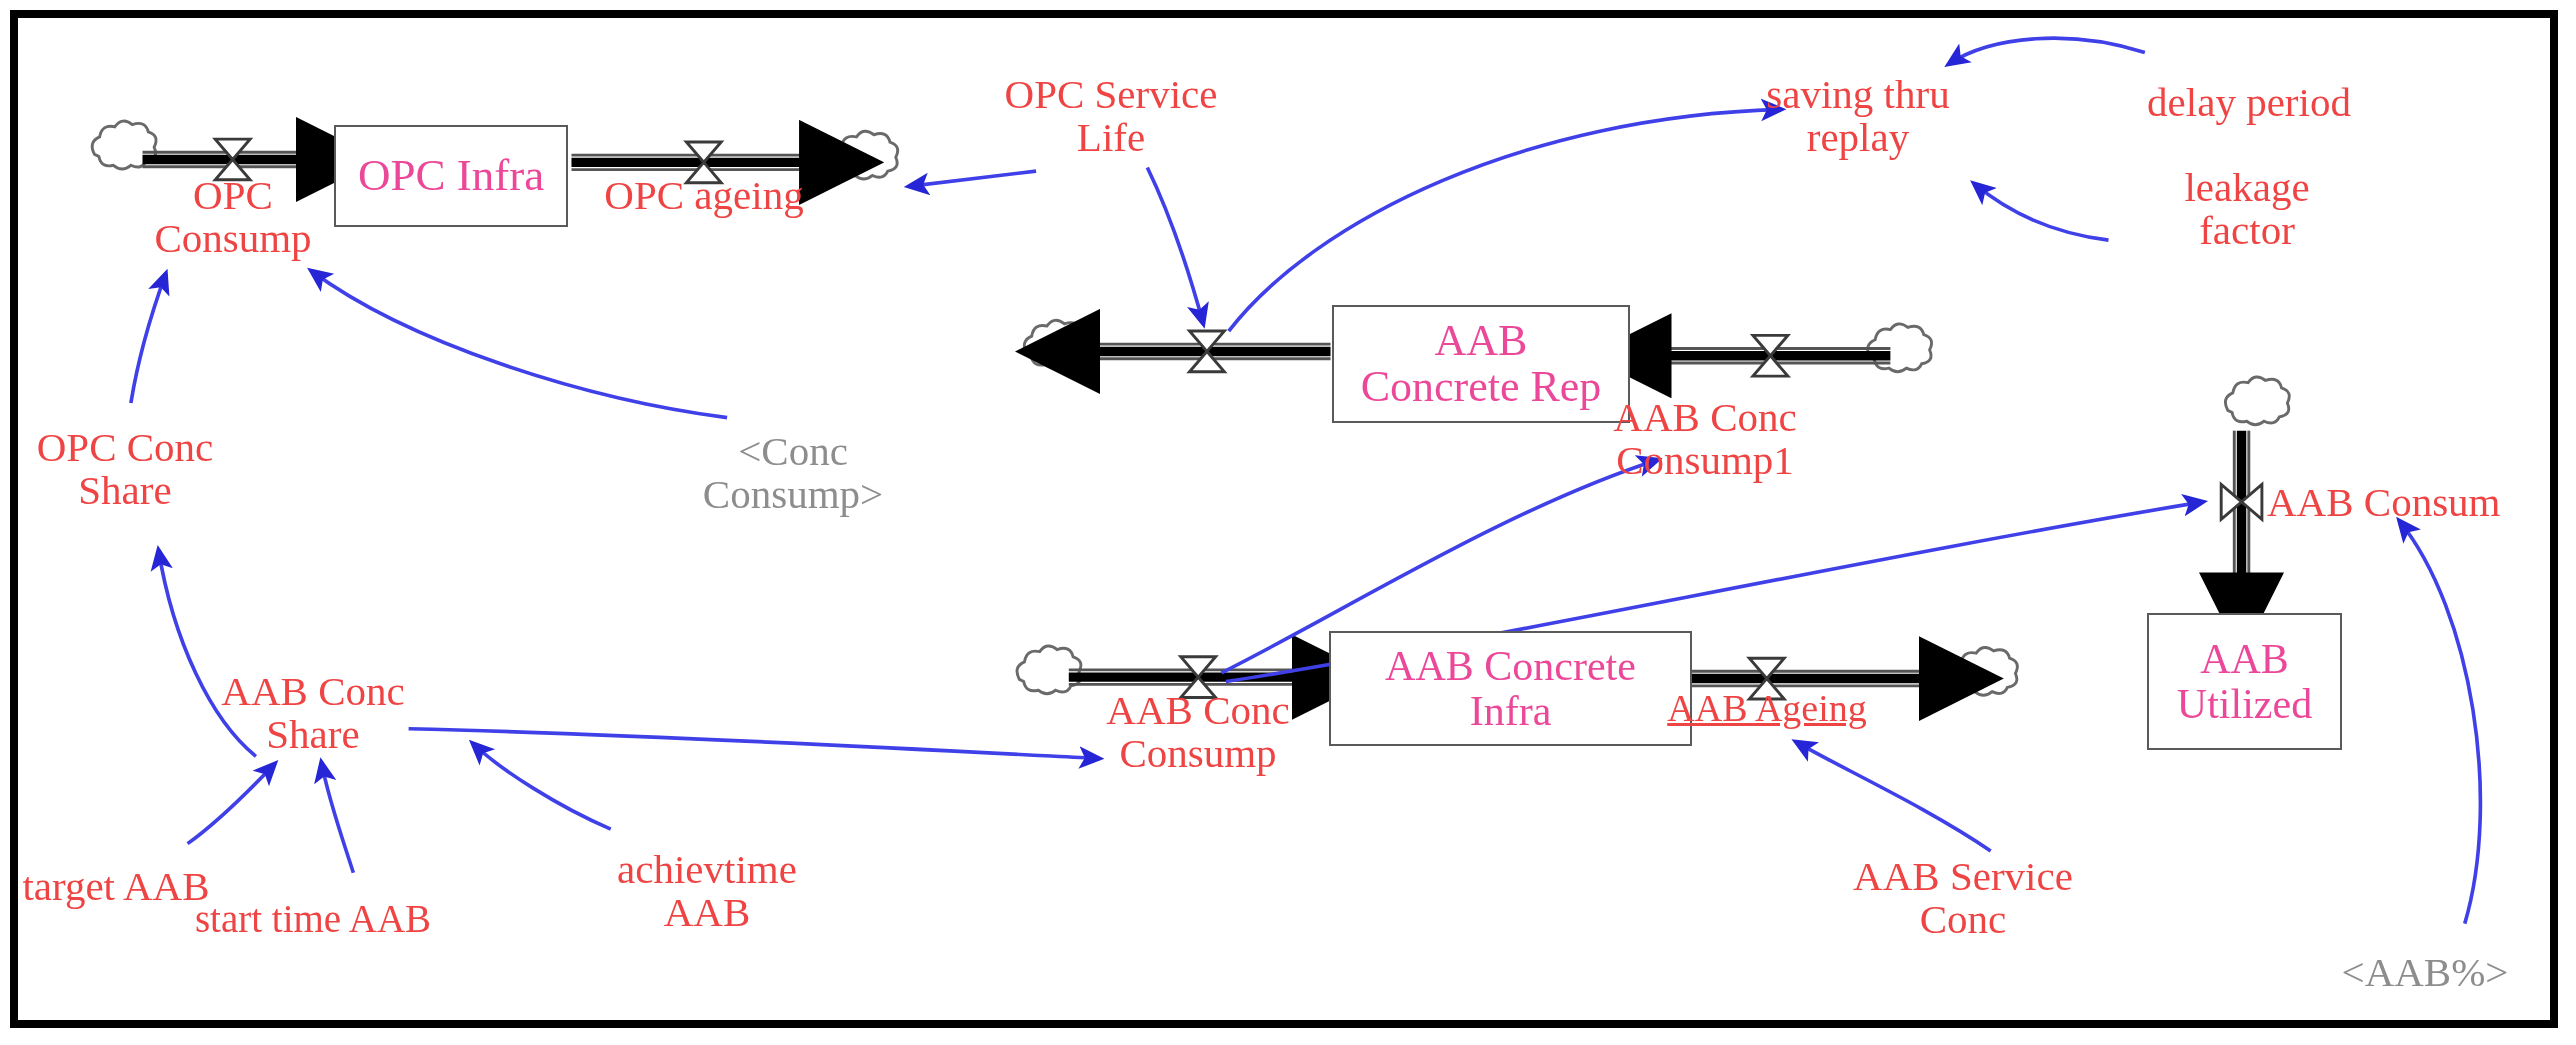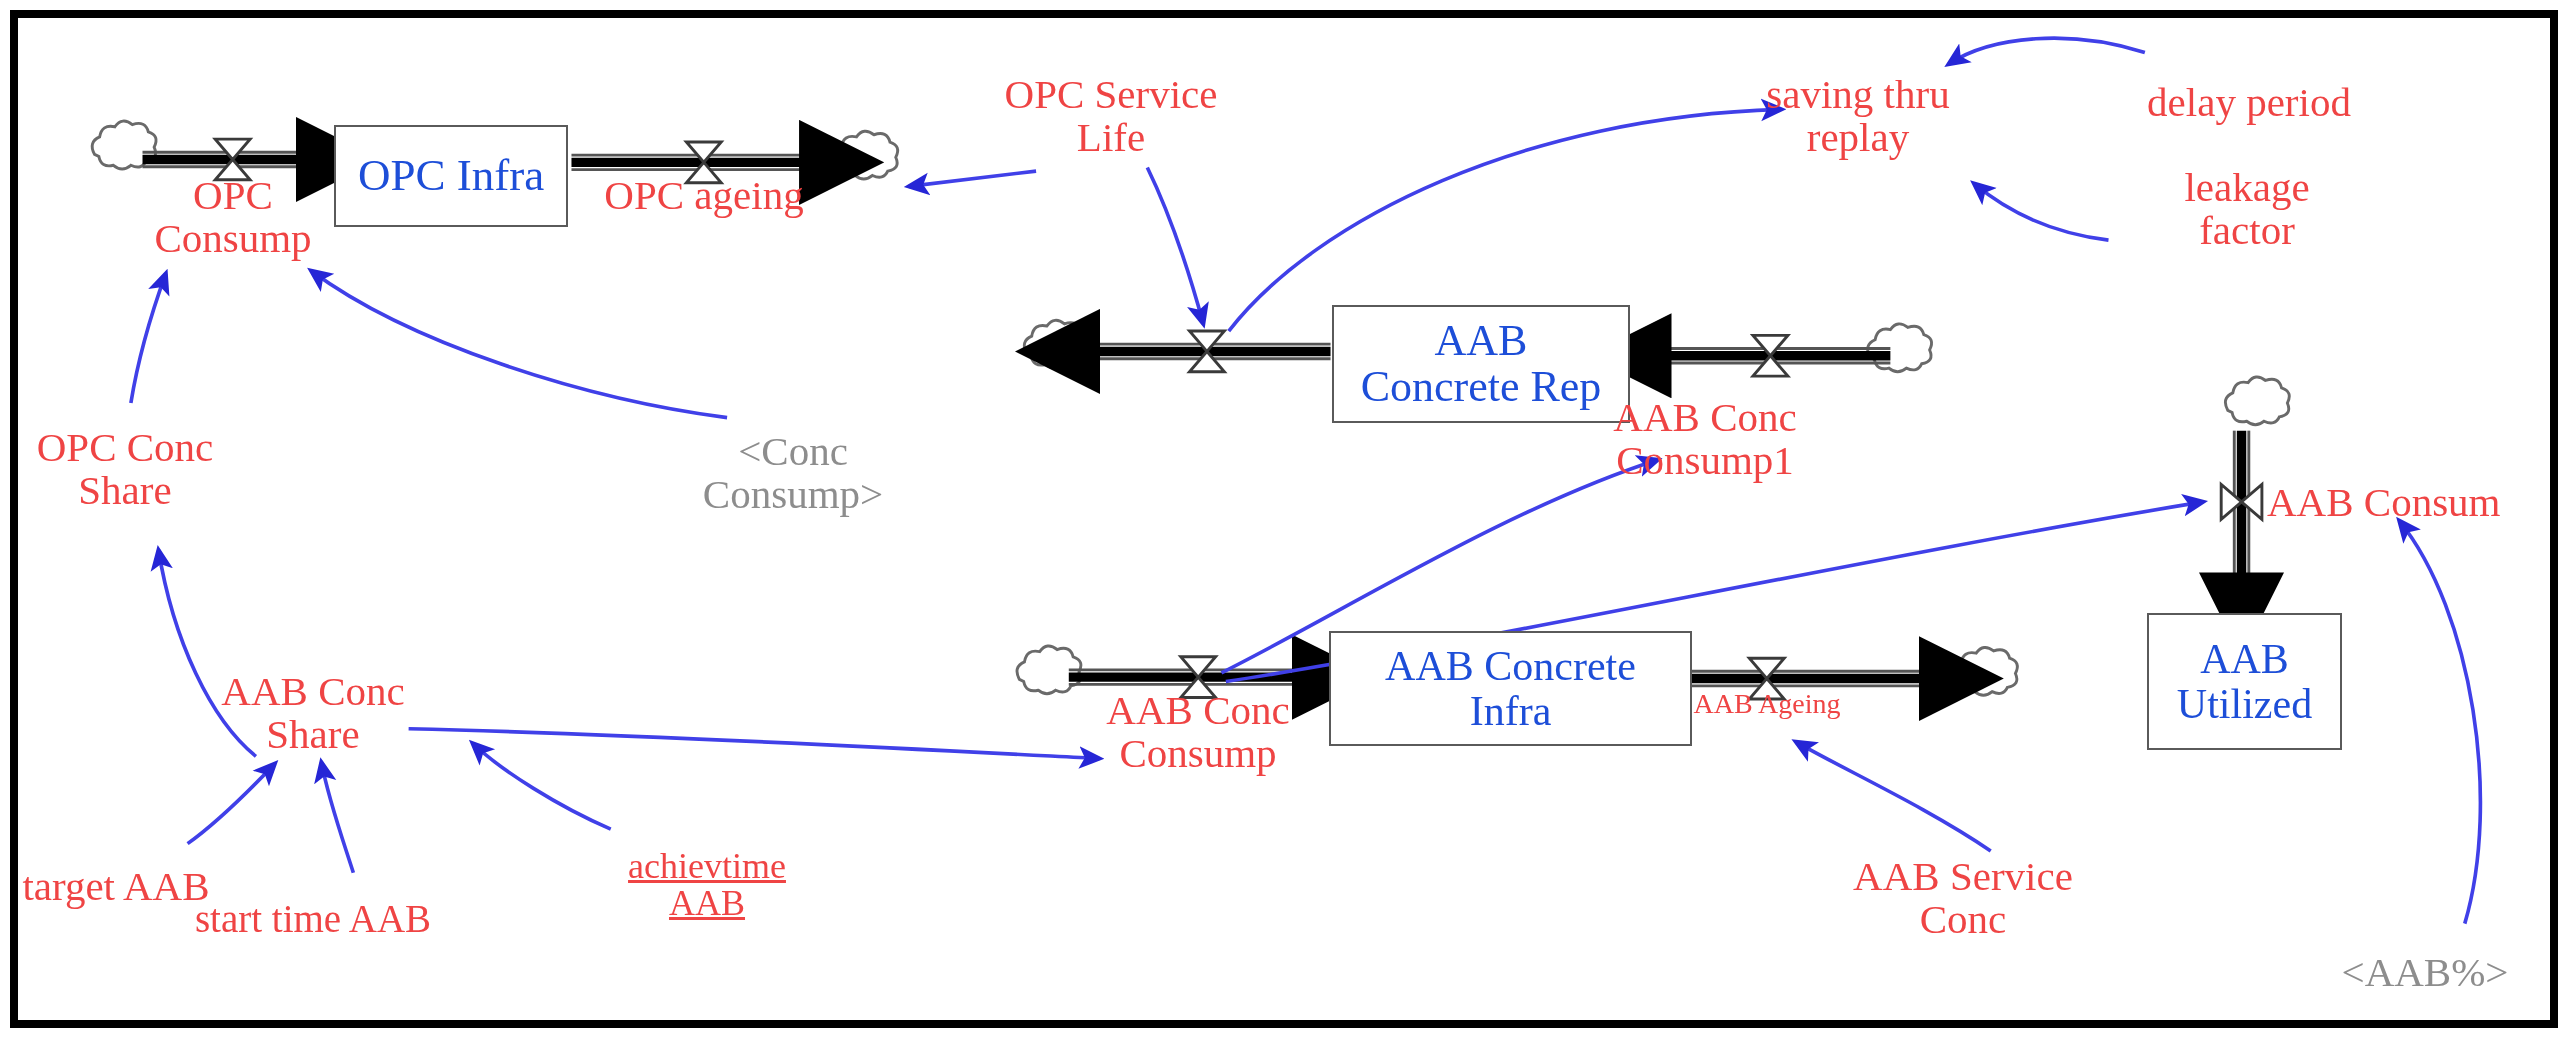--- a/index.html
+++ b/index.html
@@ -36,21 +36,21 @@
   }
   .stockbox {
     position: absolute;
     border: 2.2px solid #5a5a5a;
     background: #ffffff;
     box-sizing: border-box;
     display: flex;
     align-items: center;
     justify-content: center;
     text-align: center;
-    color: #1d4ed8;
+    color: #ec4899;
     line-height: 1.05;
   }
   .stock-label {
     display: block;
     white-space: pre-line;
   }
   .lbl {
     position: absolute;
     color: #ef4444;
     text-align: center;
@@ -235,21 +235,21 @@
 
   <div class="lbl" style="left:704px; top:174px; font-size:41px;">OPC ageing</div>
 
 
   <div class="lbl" style="left:1705px; top:396px; font-size:41px;">AAB Conc
 Consump1</div>
 
   <div class="lbl" style="left:1198px; top:689px; font-size:41px;">AAB Conc
 Consump</div>
 
-  <div class="lbl" style="left:1767px; top:689px; font-size:28px;">AAB Ageing</div>
+  <div class="lbl" style="left:1767px; top:689px; font-size:38px;text-decoration:underline;">AAB Ageing</div>
 
   <div class="lbl left" style="left:2267px; top:481px; font-size:41px;">AAB Consum</div>
 
   <div class="lbl" style="left:1111px; top:73px; font-size:41px;">OPC Service
 Life</div>
 
   <div class="lbl" style="left:1858px; top:73px; font-size:41px;">saving thru
 replay</div>
 
   <div class="lbl" style="left:2249px; top:81px; font-size:41px;">delay period</div>
@@ -260,21 +260,21 @@
   <div class="lbl" style="left:125px; top:426px; font-size:41px;">OPC Conc
 Share</div>
 
   <div class="lbl" style="left:313px; top:670px; font-size:41px;">AAB Conc
 Share</div>
 
   <div class="lbl" style="left:116px; top:865px; font-size:41px;">target AAB</div>
 
   <div class="lbl" style="left:313px; top:899px; font-size:39px;">start time AAB</div>
 
-  <div class="lbl" style="left:707px; top:848px; font-size:36px;text-decoration:underline;">achievtime
+  <div class="lbl" style="left:707px; top:848px; font-size:41px;">achievtime
 AAB</div>
 
   <div class="lbl" style="left:1963px; top:855px; font-size:41px;">AAB Service
 Conc</div>
 
   <div class="lbl ghost" style="left:793px; top:430px; font-size:41px;">&lt;Conc
 Consump&gt;</div>
 
   <div class="lbl ghost" style="left:2425px; top:951px; font-size:41px;">&lt;AAB%&gt;</div>
 

